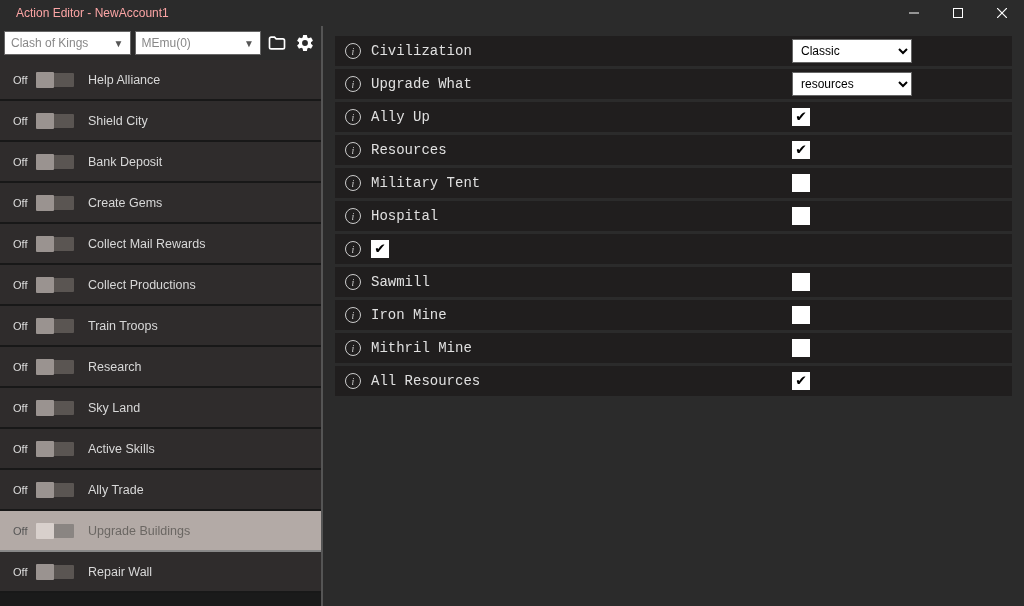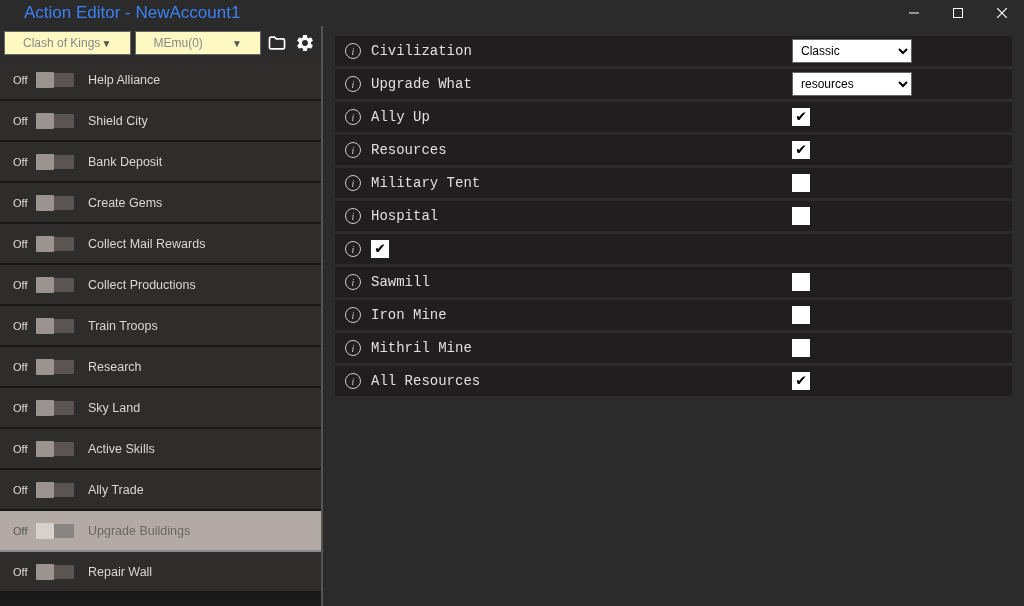--- a/index.html
+++ b/index.html
@@ -1,25 +1,25 @@
 <!DOCTYPE html>
 <html><head>
 <meta charset="utf-8">
 <style>
   * { box-sizing: border-box; margin: 0; padding: 0; }
   html, body { width: 1024px; height: 606px; overflow: hidden; font-family: Arial, sans-serif; background: #1a1a1a; }
   
   .titlebar {
     height: 26px;
     background: #2b2b2b;
-    color: #3b82f6;
-    font-size: 17px;
-    display: flex;
-    align-items: center;
-    padding-left: 24px;
+    color: #fca5a5;
+    font-size: 12px;
+    display: flex;
+    align-items: center;
+    padding-left: 16px;
   }
   .titlebar .spacer { flex: 1; }
   .winbtn {
     width: 44px;
     height: 26px;
     display: flex;
     align-items: center;
     justify-content: center;
     color: #fff;
     font-size: 14px;
@@ -44,24 +44,24 @@
     background: #2b2b2b;
     display: flex;
     align-items: center;
     gap: 4px;
     padding: 0 4px;
   }
   
   .dropdown {
     flex: 1;
     height: 24px;
-    background: #fef9c3;
+    background: #ffffff;
     color: #888;
     font-size: 12px;
-    padding: 0 18px;
+    padding: 0 6px;
     display: flex;
     align-items: center;
     justify-content: space-between;
     border: 1px solid #666;
     cursor: pointer;
   }
   .dropdown .arrow {
     font-size: 10px;
     color: #555;
   }

